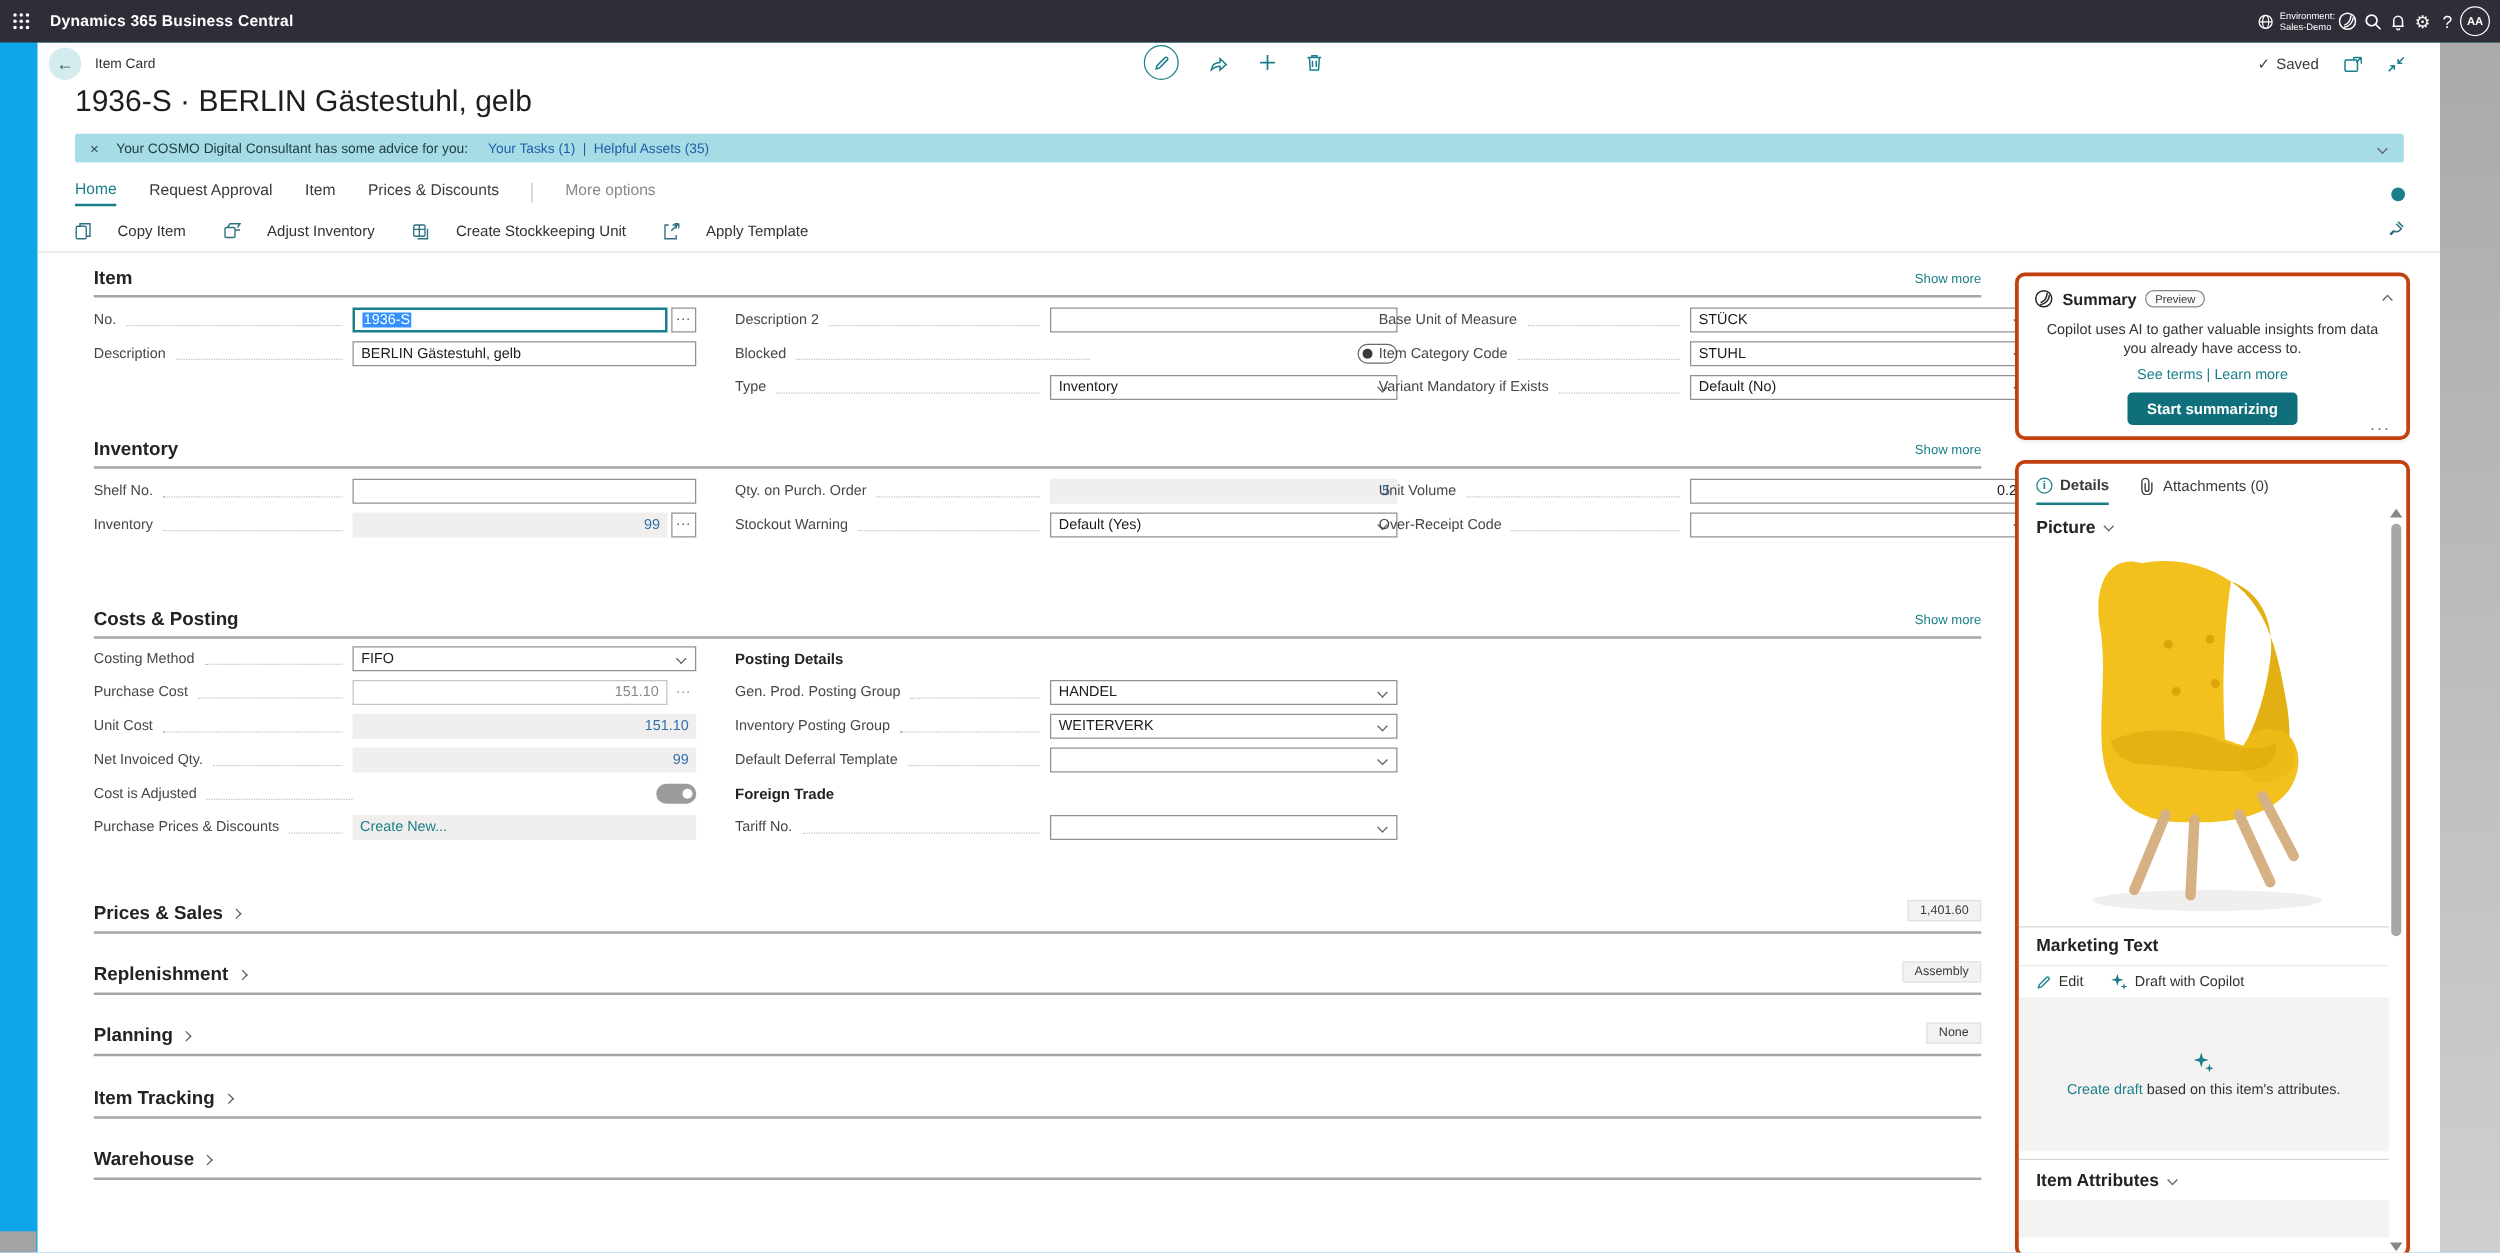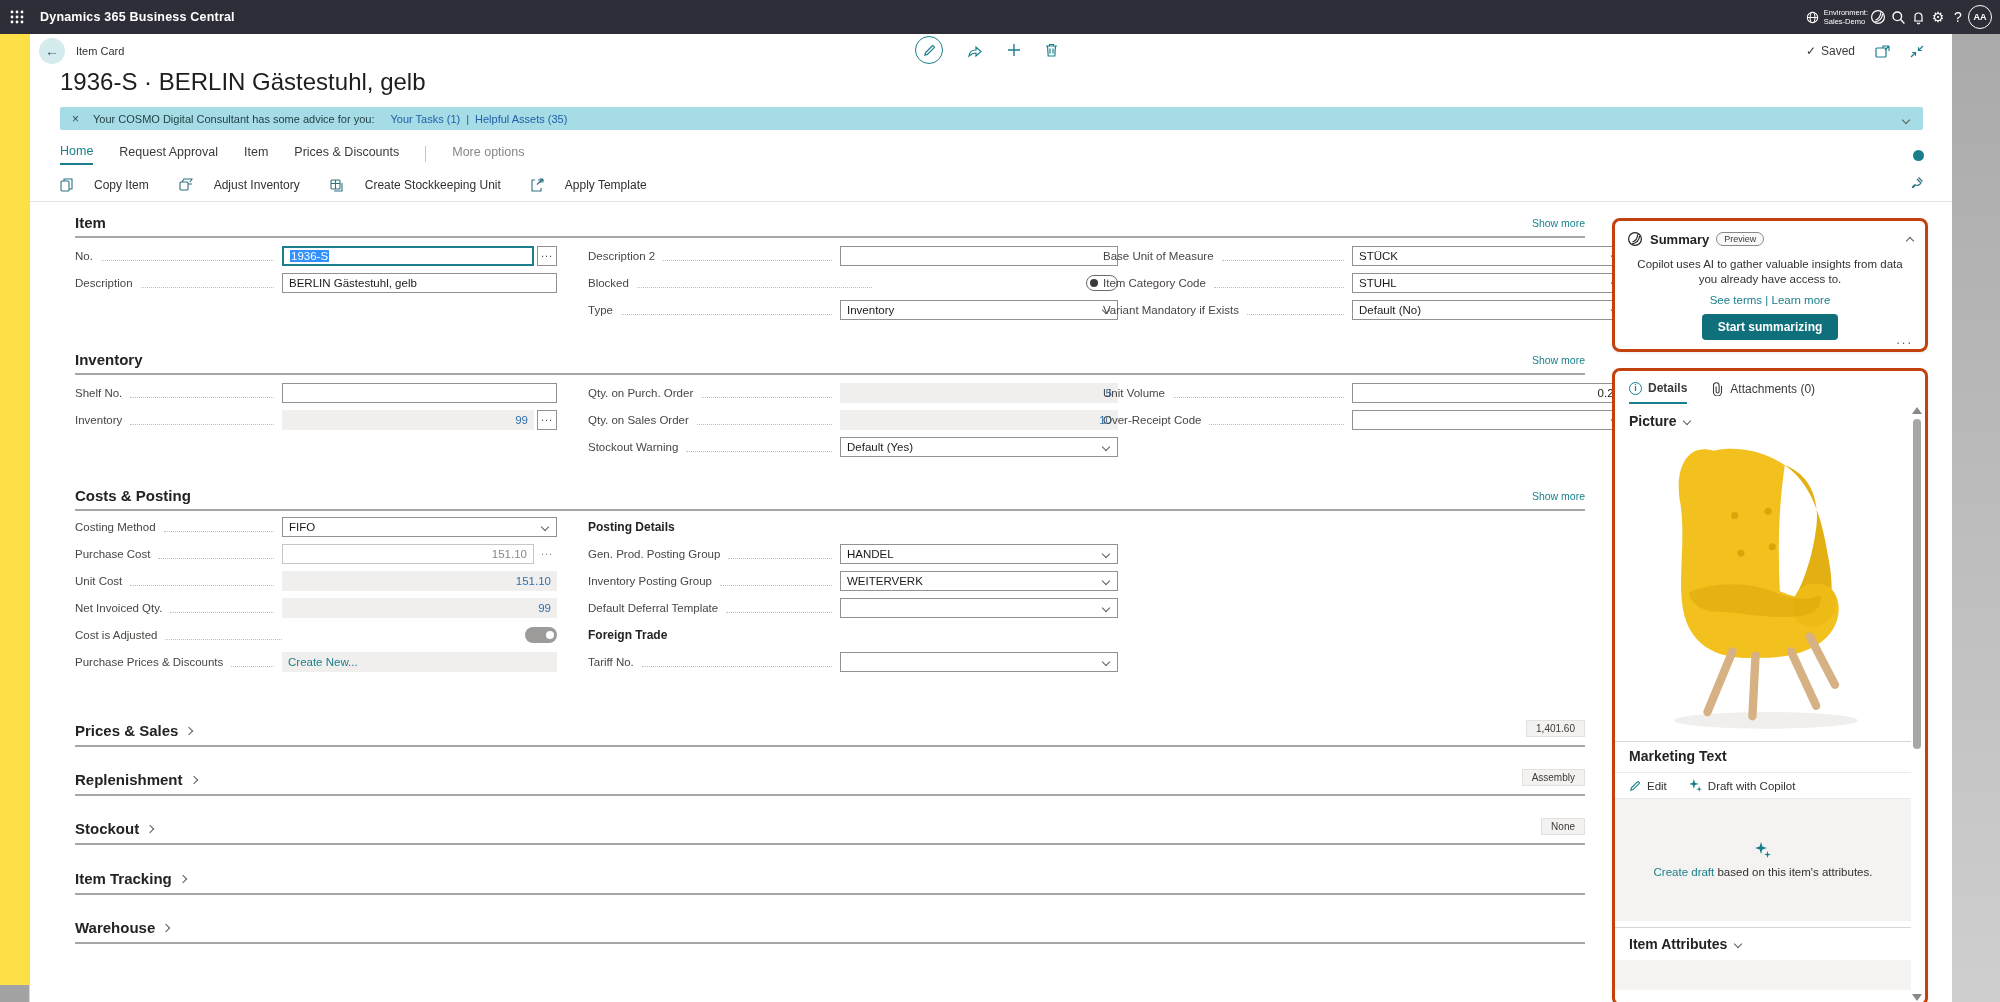--- a/index.html
+++ b/index.html
@@ -1,17 +1,17 @@
 <!DOCTYPE html>
 <html><head>
 <meta charset="utf-8">
 <style>
   * { margin:0; padding:0; box-sizing:border-box; }
   html,body { width:2000px; height:1002px; font-family:"Liberation Sans", sans-serif; background:#e9e9e9; overflow:hidden; }
-  .canvas { position:relative; width:2000px; height:1002px; background:#fde047; }
+  .canvas { position:relative; width:2000px; height:1002px; background:#0ea5e9; }
 
   
   .topbar { position:absolute; left:0; top:0; width:2000px; height:34px; background:#2e2e38; display:flex; align-items:center; color:#fff; z-index:30; }
   .waffle { width:34px; height:34px; display:flex; align-items:center; justify-content:center; cursor:pointer; }
   .tb-title { font-size:12.5px; font-weight:700; margin-left:6px; letter-spacing:.2px; }
   .tb-right { position:absolute; right:8px; top:0; height:34px; display:flex; align-items:center; }
   .tb-ic { color:#fff; display:flex; align-items:center; justify-content:center; width:20px; height:20px; font-size:14px; cursor:pointer; }
   .env { display:flex; align-items:center; gap:5px; cursor:pointer; }
   .env-txt { font-size:7.5px; line-height:9px; text-align:left; }
   .avatar { width:24px; height:24px; border-radius:50%; border:1.5px solid #fff; display:flex; align-items:center; justify-content:center; font-size:9px; font-weight:700; cursor:pointer; }
@@ -400,27 +400,20 @@
 
         <div class="col col2" style="top:32px;">
           <div class="frow">
             <span class="flabel">Qty. on Purch. Order</span>
               <span class="leader"></span>
             <div class="ctl w2 readonly">
                 <span class="num-link">5</span>
               </div>
           </div>
           <div class="frow">
-            <span class="flabel">Qty. on Sales Order</span>
-              <span class="leader"></span>
-            <div class="ctl w2 readonly">
-                <span class="num-link">10</span>
-              </div>
-          </div>
-          <div class="frow">
             <span class="flabel">Stockout Warning</span>
               <span class="leader"></span>
             <div class="ctl w2 select">
                 <span>Default (Yes)</span>
                 <span class="chev down"></span>
               </div>
           </div>
         </div>
 
         <div class="col col3" style="top:32px;">
@@ -538,21 +531,21 @@
       <div class="csec" style="top:737px;">
         <span class="c-title">
             <span>Replenishment</span>
             <span class="chev right"></span>
           </span>
         <span class="badge">Assembly</span>
         <div class="c-rule"></div>
       </div>
       <div class="csec" style="top:786px;">
         <span class="c-title">
-            <span>Stockout</span>
+            <span>Planning</span>
             <span class="chev right"></span>
           </span>
         <span class="badge">None</span>
         <div class="c-rule"></div>
       </div>
       <div class="csec" style="top:836px;">
         <span class="c-title">
             <span>Item Tracking</span>
             <span class="chev right"></span>
           </span>

